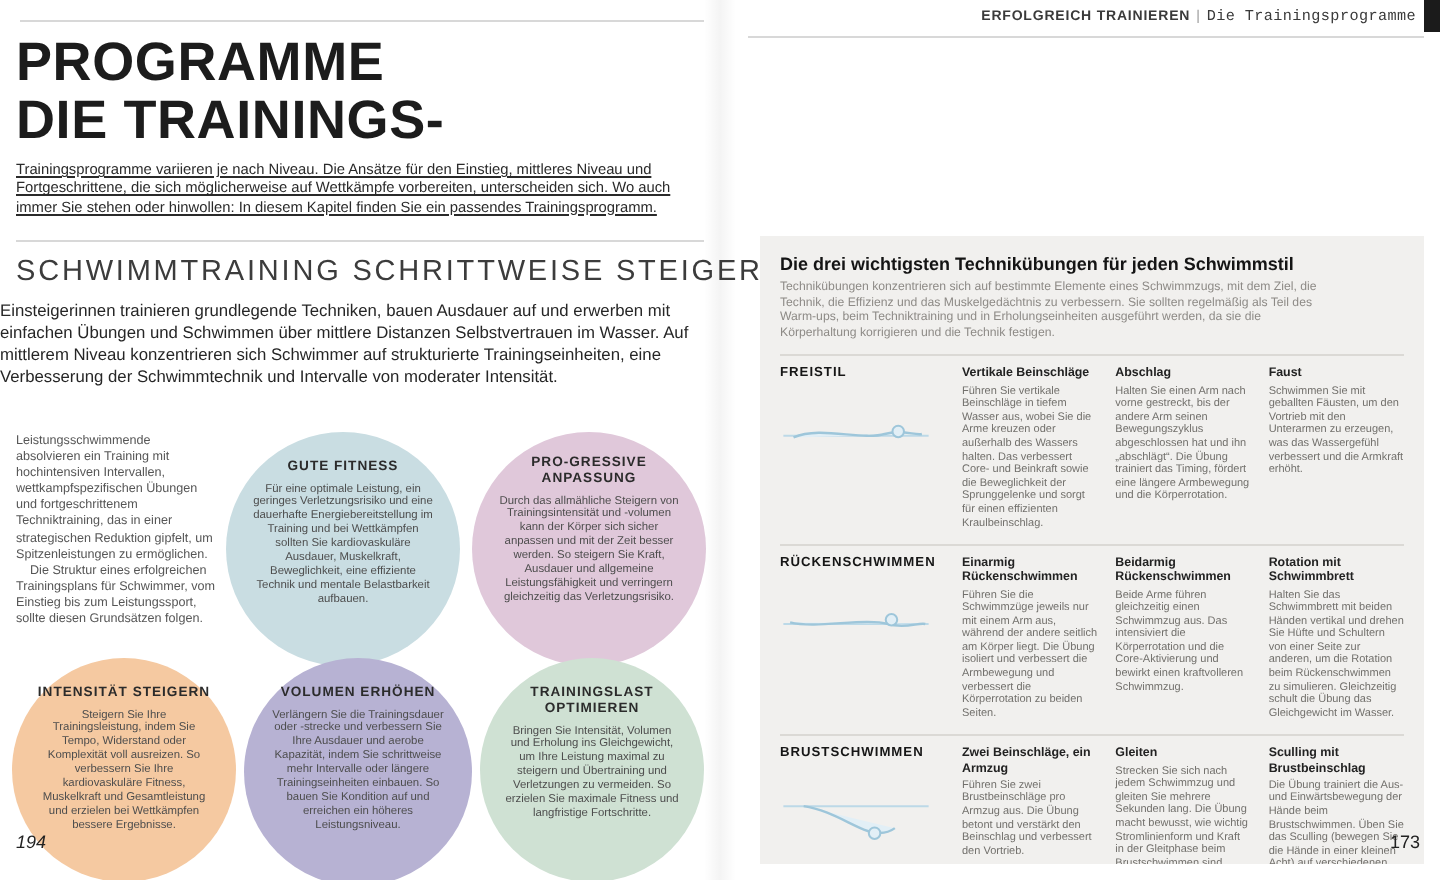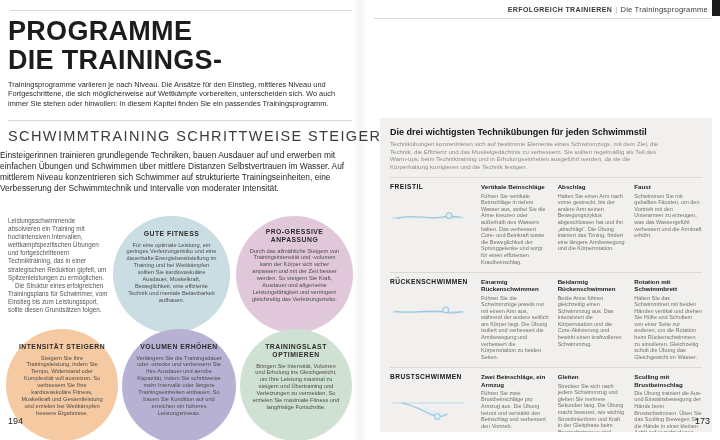--- a/index.html
+++ b/index.html
@@ -11,49 +11,49 @@
   .right-page{left:360px;}
   .gutter{position:absolute;left:352px;top:0;width:16px;height:440px;
           background:linear-gradient(to right,rgba(0,0,0,0),rgba(0,0,0,0.045) 50%,rgba(0,0,0,0));}
   .rule{position:absolute;height:1px;background:#d8d8d8;}
 
   
   .lp-top-rule{top:10px;left:10px;width:342px;}
   .lp-title{position:absolute;top:17px;left:8px;font-size:27px;line-height:29px;
             font-weight:600;letter-spacing:.3px;color:#1c1c1c;}
   .lp-intro{position:absolute;top:80px;left:8px;width:334px;font-size:7.4px;
-            line-height:9.3px;color:#2a2a2a;}
+            line-height:9.3px;color:#2a2a2a;text-decoration:underline;}
   .lp-mid-rule{top:120px;left:8px;width:344px;}
   .lp-h2{position:absolute;top:128px;left:8px;font-size:14.5px;font-weight:400;
          letter-spacing:1.4px;color:#3c3c3c;white-space:nowrap;}
   .lp-lede{position:absolute;top:150px;left:0;width:346px;
            font-family:Liberation Sans, sans-serif;font-size:8.4px;line-height:11.1px;color:#262626;}
   .lp-bodycol{position:absolute;top:217px;left:8px;width:100px;font-size:6.3px;
               line-height:8.1px;color:#565656;}
   .lp-bodycol p{margin:0;}
   .lp-bodycol p + p{text-indent:7px;}
   .circle{position:absolute;border-radius:50%;display:flex;flex-direction:column;
           align-items:center;text-align:center;box-sizing:border-box;padding:14px 12px 0;}
   .circle .c-title{font-size:6.8px;font-weight:700;letter-spacing:.5px;color:#2b2b2b;
                    line-height:8px;margin-bottom:3.5px;}
   .circle .c-text{font-size:5.7px;line-height:6.9px;color:#4d4d4d;}
   .c0{left:113px;top:216px;width:117px;height:117px;}
   .c1{left:236px;top:216px;width:117px;height:117px;padding-top:12px;}
   .c2{left:6px;top:329px;width:112px;height:112px;}
   .c3{left:122px;top:329px;width:114px;height:114px;}
   .c4{left:240px;top:329px;width:112px;height:112px;}
   .page-num{position:absolute;font-size:9px;color:#222;}
-  .lp-num{left:8px;top:416px;}
+  .lp-num{left:8px;top:416px;font-style:italic;}
 
   
   .rp-header{position:absolute;top:5px;right:12px;font-size:7px;letter-spacing:.4px;
              color:#3a3a3a;white-space:nowrap;}
   .rp-header .sec{font-weight:700;}
   .rp-header .sep{color:#9a9a9a;margin:0 3px;}
-  .rp-header .chap{font-family:Liberation Sans, sans-serif;font-size:7.6px;letter-spacing:.2px;}
+  .rp-header .chap{font-family:Liberation Mono, monospace;font-size:7.6px;letter-spacing:.2px;}
   .corner-tab{position:absolute;top:0;right:0;width:8px;height:16px;background:#1b1b1b;}
   .rp-quote{position:absolute;top:36px;left:26px;width:316px;
             font-family:"Liberation Serif",serif;font-style:italic;font-size:13.2px;
             line-height:20px;color:#1e1e1e;}
   .qmark{font-style:normal;color:#a0a0a0;letter-spacing:-2px;font-size:13px;}
   .panel{position:absolute;left:20px;top:118px;width:332px;height:314px;
          background:#f1f0ee;box-sizing:border-box;padding:9px 10px;overflow:hidden;}
   .panel-title{font-size:9px;font-weight:700;color:#141414;margin:0 0 3px;}
   .panel-intro{font-size:6.1px;line-height:7.6px;color:#8d8a86;width:272px;margin:0 0 7px;}
   .t-row{border-top:1px solid #dbd9d5;display:grid;

